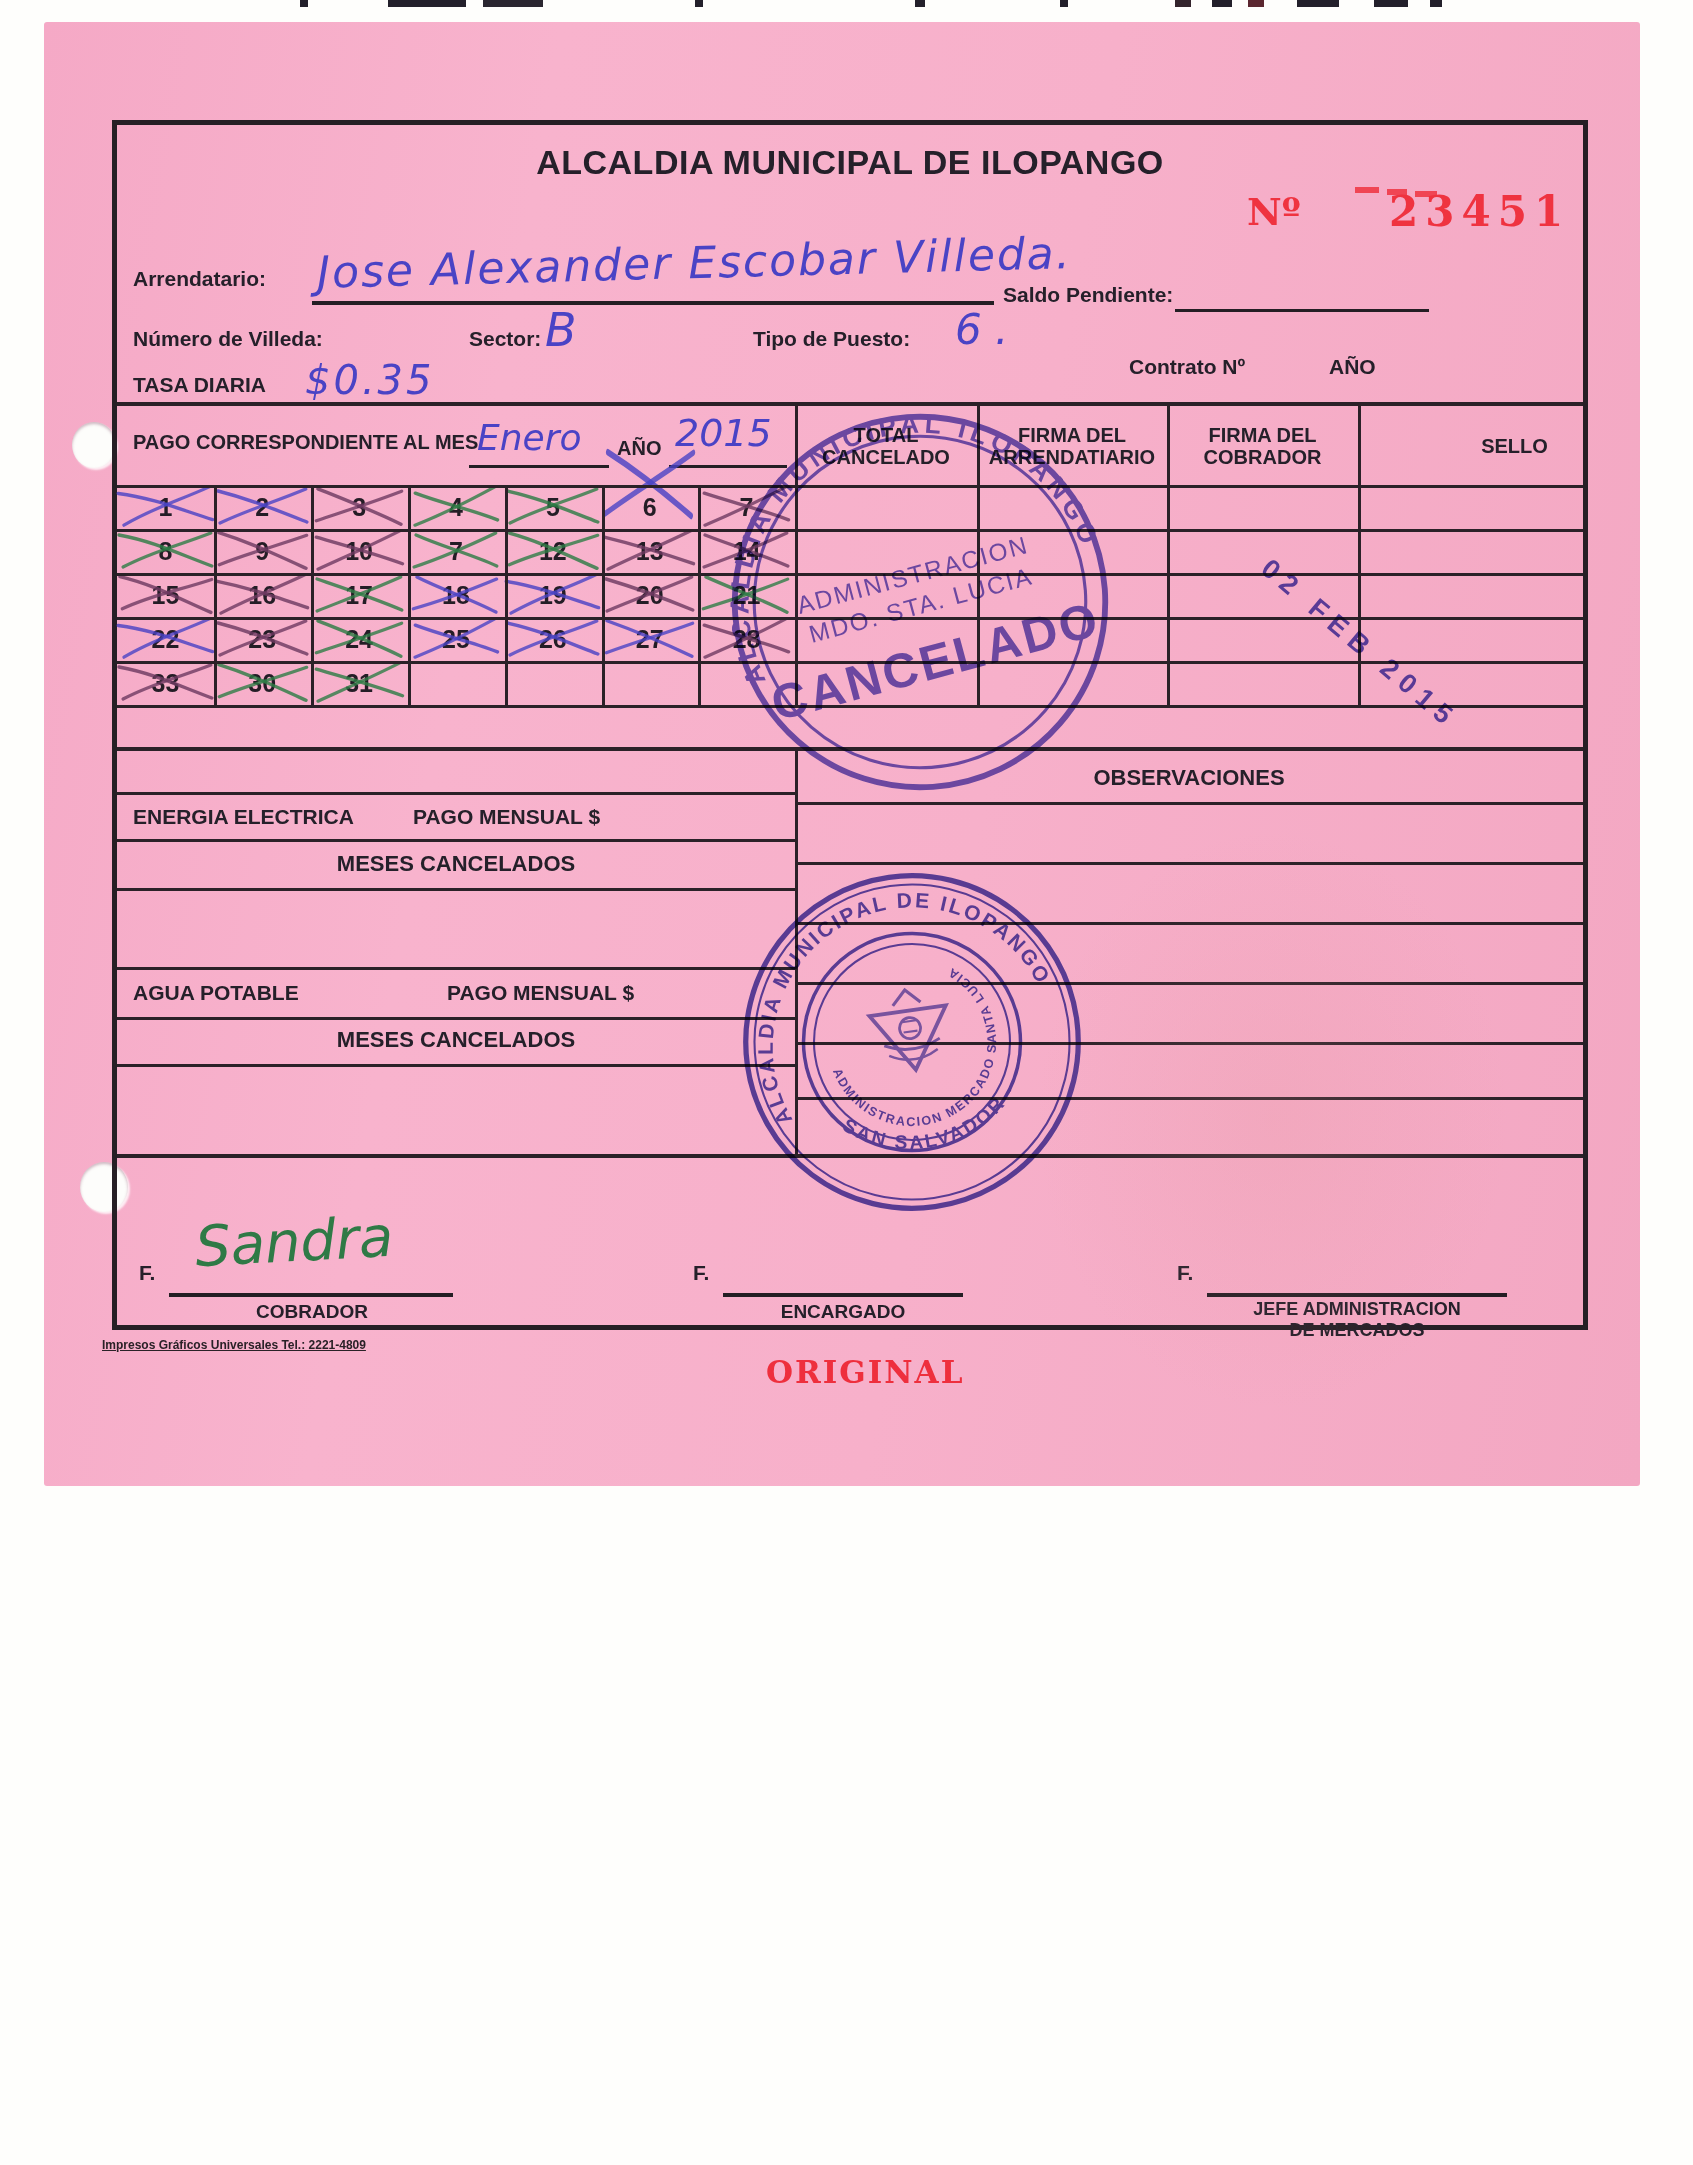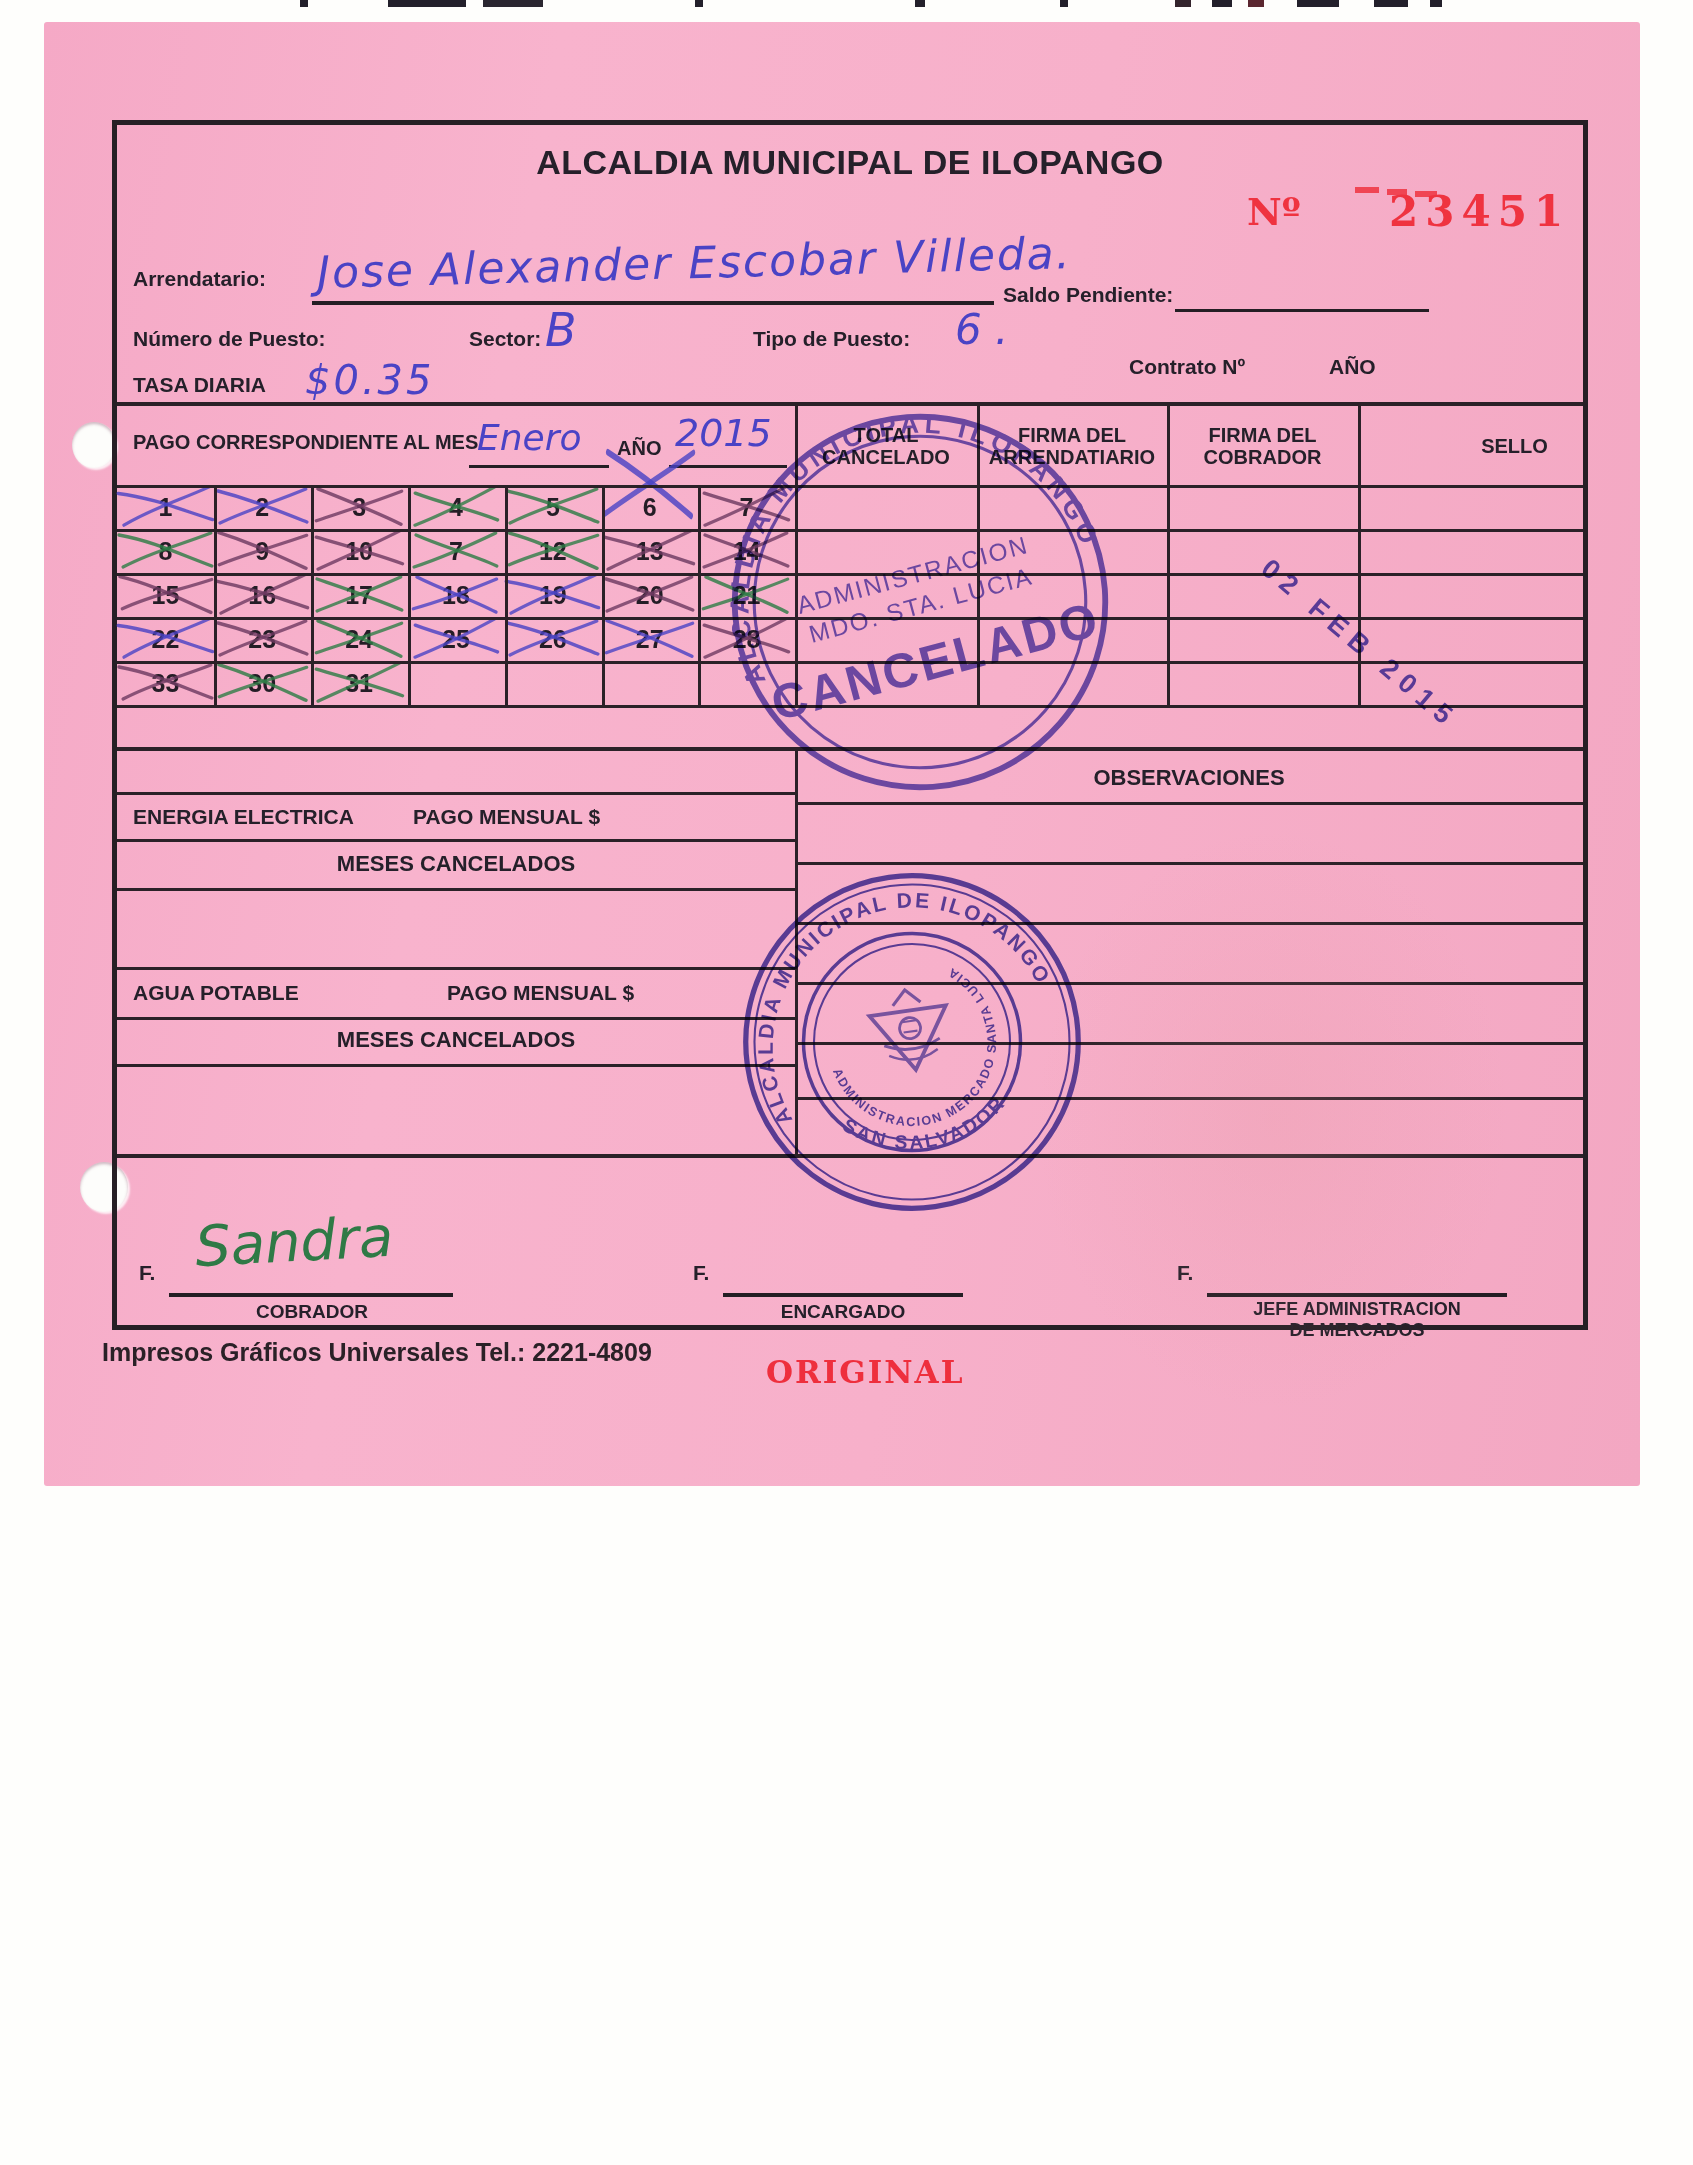--- a/index.html
+++ b/index.html
@@ -36,22 +36,22 @@
   .cal-x{position:absolute;left:0;top:-4px;overflow:visible;}
   .stamp{position:absolute;mix-blend-mode:multiply;opacity:.85;}
   .stamp text{font-family:"Liberation Sans",sans-serif;}
   .datestamp{position:absolute;color:#453eb8;font-weight:bold;font-size:27px;
              letter-spacing:8px;transform:rotate(40deg);transform-origin:left top;
              opacity:.88;white-space:nowrap;mix-blend-mode:multiply;}
   .hole{position:absolute;border-radius:50%;background:#fdfdfb;
         box-shadow:0 2px 3px rgba(120,60,90,.35) inset, 2px 2px 2px rgba(255,255,255,.8);}
   .sig-label{position:absolute;font-weight:bold;font-size:19px;color:#25202a;
              text-align:center;white-space:nowrap;transform:translateX(-50%);}
-  .footer-print{position:absolute;left:126px;top:1336px;font-weight:bold;font-size:25px;
-                color:#2a2127;}
+  .footer-print{position:absolute;left:126px;top:1336px;font-weight:bold;font-size:12px;
+                color:#2a2127;text-decoration:underline;}
   .original{position:absolute;left:766px;top:1352px;color:#ee2f3d;
             font-family:"DejaVu Serif",serif;font-weight:bold;font-size:31px;
             letter-spacing:2px;}
 </style>
 </head>
 <body>
 
 <div class="canvas">
   <div id="scan-dashes">
       <div class="scan-dash" style="left: 300px; width: 8px; background: rgb(35, 32, 43);"></div>
@@ -84,21 +84,21 @@
         <span class="serial-num" style="position:absolute;left:152px;top:10px;">23451</span>
       </div>
 
       <div class="ptxt lbl" style="left:16px;top:142px;">Arrendatario:</div>
       <div class="uline" style="left:195px;top:176px;width:682px;height:4px;"></div>
       <div class="hw" style="left:200px;top:112px;font-size:44px;transform:rotate(-1.5deg);letter-spacing:2px;">Jose Alexander Escobar Villeda.</div>
 
       <div class="ptxt lbl" style="left:886px;top:158px;">Saldo Pendiente:</div>
       <div class="uline" style="left:1058px;top:184px;width:254px;"></div>
 
-      <div class="ptxt lbl" style="left:16px;top:202px;">Número de Puesto:</div>
+      <div class="ptxt lbl" style="left:16px;top:202px;">Número de Villeda:</div>
       <div class="ptxt lbl" style="left:352px;top:202px;">Sector:</div>
       <div class="hw" style="left:428px;top:178px;font-size:46px;">B</div>
       <div class="ptxt lbl" style="left:636px;top:202px;">Tipo de Puesto:</div>
       <div class="hw" style="left:838px;top:180px;font-size:42px;">6 .</div>
 
       <div class="ptxt lbl" style="left:1012px;top:230px;">Contrato Nº</div>
       <div class="ptxt lbl" style="left:1212px;top:230px;">AÑO</div>
 
       <div class="ptxt lbl" style="left:16px;top:248px;">TASA DIARIA</div>
       <div class="hw" style="left:188px;top:232px;font-size:40px;letter-spacing:3px;">$0.35</div>

